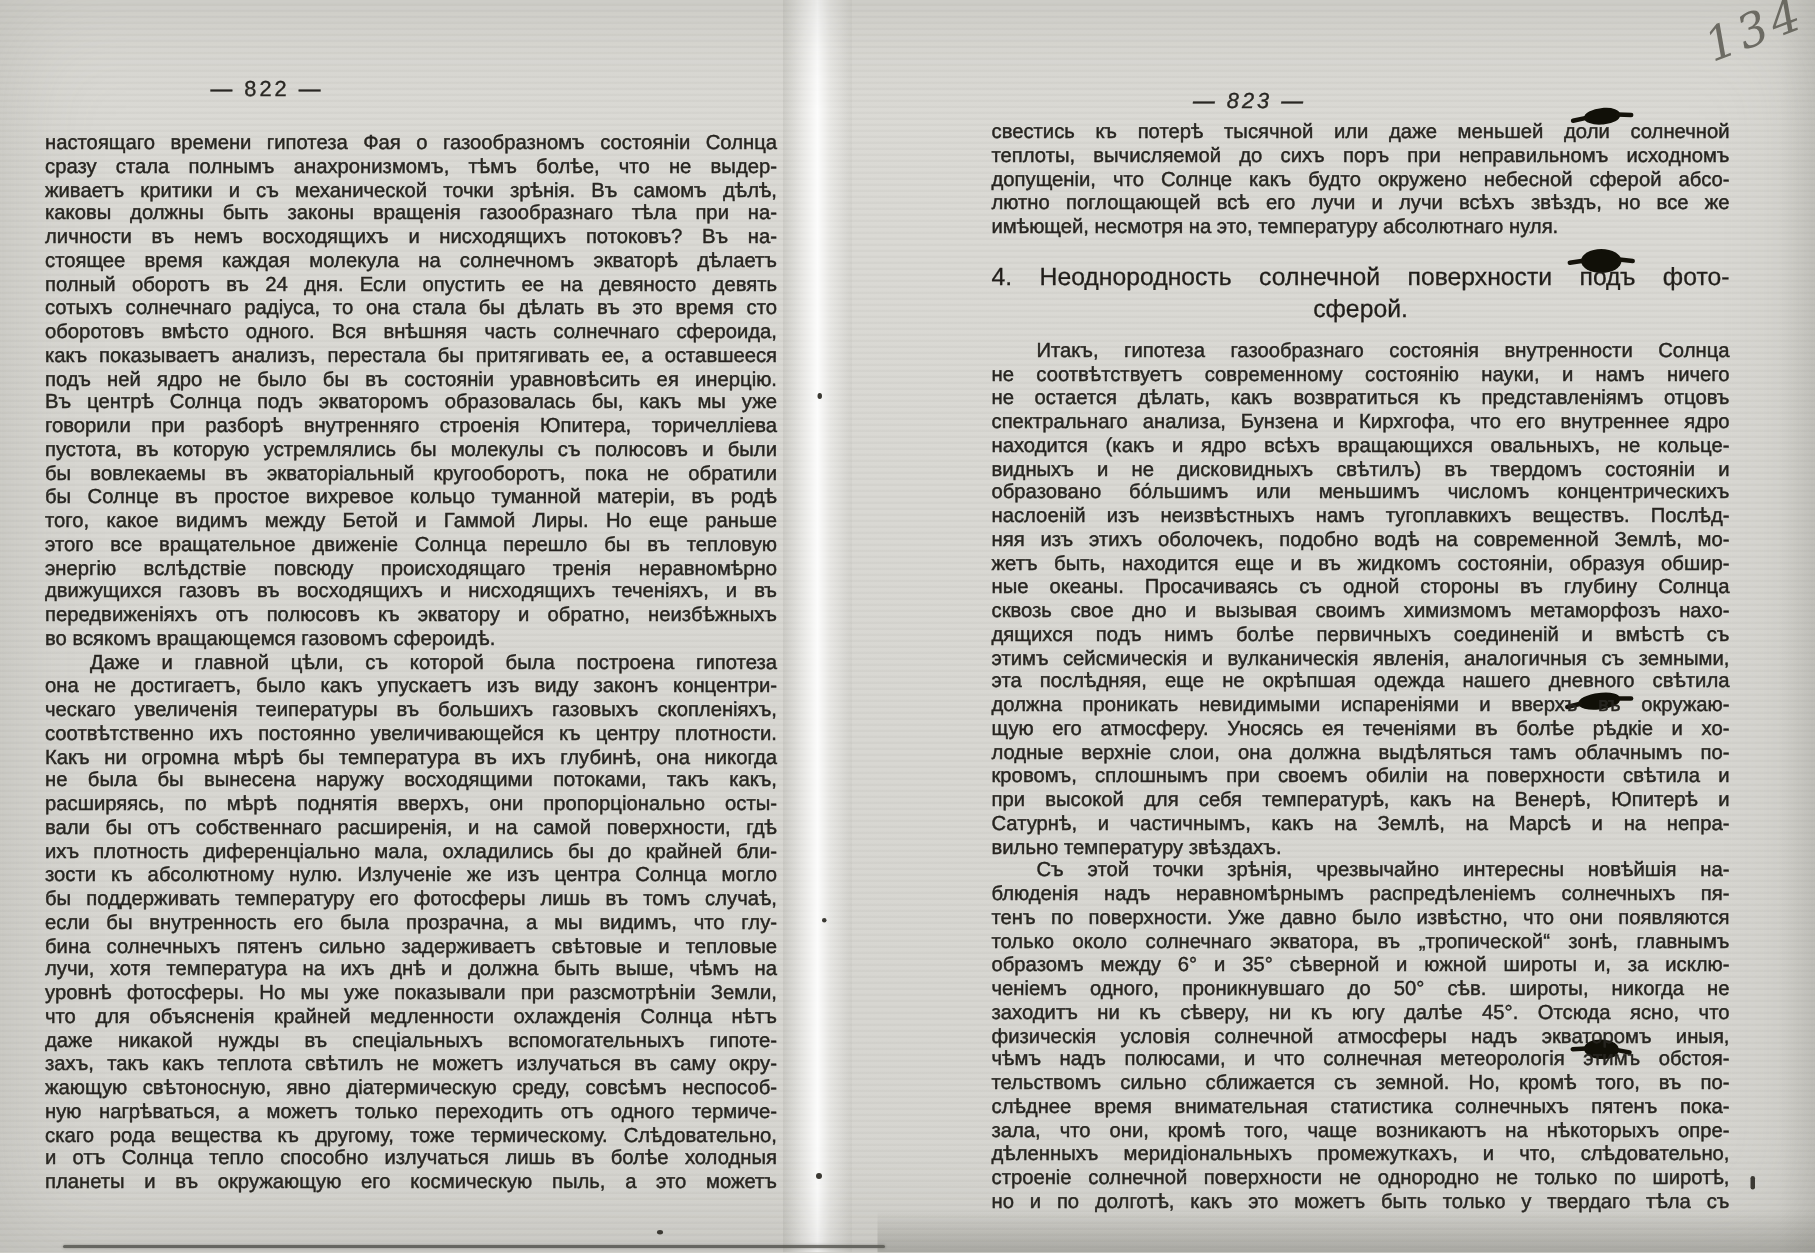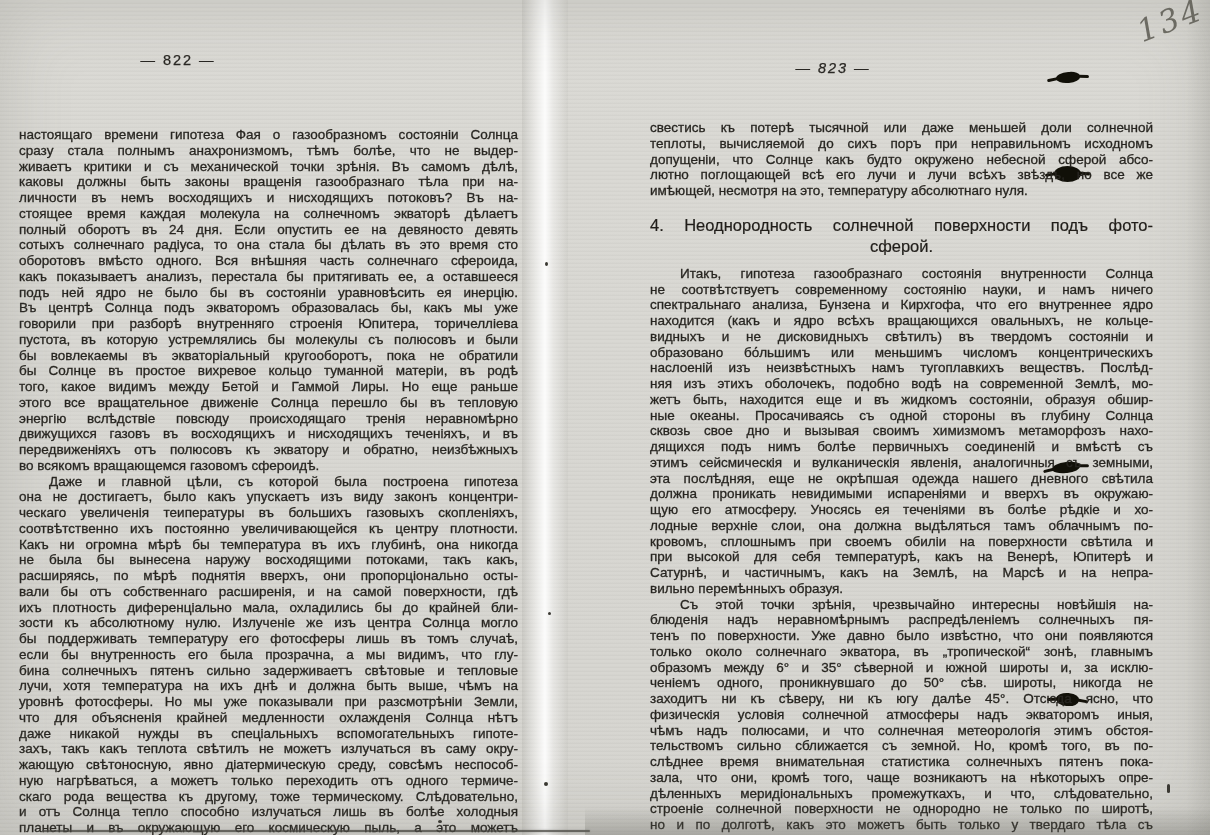--- a/index.html
+++ b/index.html
@@ -23,21 +23,21 @@
   .col{position:absolute;top:0;height:803px;color:#24221e;}
   .col-left{left:15px;width:503px;}
   .col-right{left:646px;width:507px;}
   .page-num{
     position:absolute;width:140px;text-align:center;
     font-size:14.5px;letter-spacing:2px;color:#2a2824;
     -webkit-text-stroke:0.25px #2a2824;
   }
   .col-left .page-num{left:93px;top:52px;}
   .col-right .page-num{left:117px;top:60px;font-style:italic;}
-  .blocks{position:absolute;left:4px;right:0;margin-top:40px;}
+  .blocks{position:absolute;left:15px;right:0;}
   .col-left .blocks{top:87px;}
   .col-right .blocks{top:80px;}
   .block{font-size:13.5px;line-height:15.75px;
     -webkit-text-stroke:0.3px #2b2925;color:#26241f;}
   .ln{text-align:justify;text-align-last:justify;}
   .ln.ind{padding-left:30px;}
   .ln.last-left{text-align-last:left;}
   .ln.last-center{text-align-last:center;}
   .block.heading{
     font-weight:normal;font-size:16.5px;line-height:21px;
@@ -171,39 +171,40 @@
           <div class="ln">лютно поглощающей всѣ его лучи и лучи всѣхъ звѣздъ, но все же</div>
           <div class="ln last-left">имѣющей, несмотря на это, температуру абсолютнаго нуля.</div>
         </div>
       <div class="block heading">
           <div class="ln">4. Неоднородность солнечной поверхности подъ фото-</div>
           <div class="ln last-center">сферой.</div>
         </div>
       <div class="block">
           <div class="ln ind">Итакъ, гипотеза газообразнаго состоянія внутренности Солнца</div>
           <div class="ln">не соотвѣтствуетъ современному состоянію науки, и намъ ничего</div>
+          <div class="ln">не остается дѣлать, какъ возвратиться къ представленіямъ отцовъ</div>
           <div class="ln">спектральнаго анализа, Бунзена и Кирхгофа, что его внутреннее ядро</div>
           <div class="ln">находится (какъ и ядро всѣхъ вращающихся овальныхъ, не кольце-</div>
           <div class="ln">видныхъ и не дисковидныхъ свѣтилъ) въ твердомъ состояніи и</div>
           <div class="ln">образовано бо́льшимъ или меньшимъ числомъ концентрическихъ</div>
           <div class="ln">наслоеній изъ неизвѣстныхъ намъ тугоплавкихъ веществъ. Послѣд-</div>
           <div class="ln">няя изъ этихъ оболочекъ, подобно водѣ на современной Землѣ, мо-</div>
           <div class="ln">жетъ быть, находится еще и въ жидкомъ состояніи, образуя обшир-</div>
           <div class="ln">ные океаны. Просачиваясь съ одной стороны въ глубину Солнца</div>
           <div class="ln">сквозь свое дно и вызывая своимъ химизмомъ метаморфозъ нахо-</div>
           <div class="ln">дящихся подъ нимъ болѣе первичныхъ соединеній и вмѣстѣ съ</div>
           <div class="ln">этимъ сейсмическія и вулканическія явленія, аналогичныя съ земными,</div>
           <div class="ln">эта послѣдняя, еще не окрѣпшая одежда нашего дневного свѣтила</div>
           <div class="ln">должна проникать невидимыми испареніями и вверхъ въ окружаю-</div>
           <div class="ln">щую его атмосферу. Уносясь ея теченіями въ болѣе рѣдкіе и хо-</div>
           <div class="ln">лодные верхніе слои, она должна выдѣляться тамъ облачнымъ по-</div>
           <div class="ln">кровомъ, сплошнымъ при своемъ обиліи на поверхности свѣтила и</div>
           <div class="ln">при высокой для себя температурѣ, какъ на Венерѣ, Юпитерѣ и</div>
           <div class="ln">Сатурнѣ, и частичнымъ, какъ на Землѣ, на Марсѣ и на непра-</div>
-          <div class="ln last-left">вильно перемѣнныхъ образуя.</div>
+          <div class="ln last-left">вильно температуру звѣздахъ.</div>
         </div>
       <div class="block">
           <div class="ln ind">Съ этой точки зрѣнія, чрезвычайно интересны новѣйшія на-</div>
           <div class="ln">блюденія надъ неравномѣрнымъ распредѣленіемъ солнечныхъ пя-</div>
           <div class="ln">тенъ по поверхности. Уже давно было извѣстно, что они появляются</div>
           <div class="ln">только около солнечнаго экватора, въ „тропической“ зонѣ, главнымъ</div>
           <div class="ln">образомъ между 6° и 35° сѣверной и южной широты и, за исклю-</div>
           <div class="ln">ченіемъ одного, проникнувшаго до 50° сѣв. широты, никогда не</div>
           <div class="ln">заходитъ ни къ сѣверу, ни къ югу далѣе 45°. Отсюда ясно, что</div>
           <div class="ln">физическія условія солнечной атмосферы надъ экваторомъ иныя,</div>

